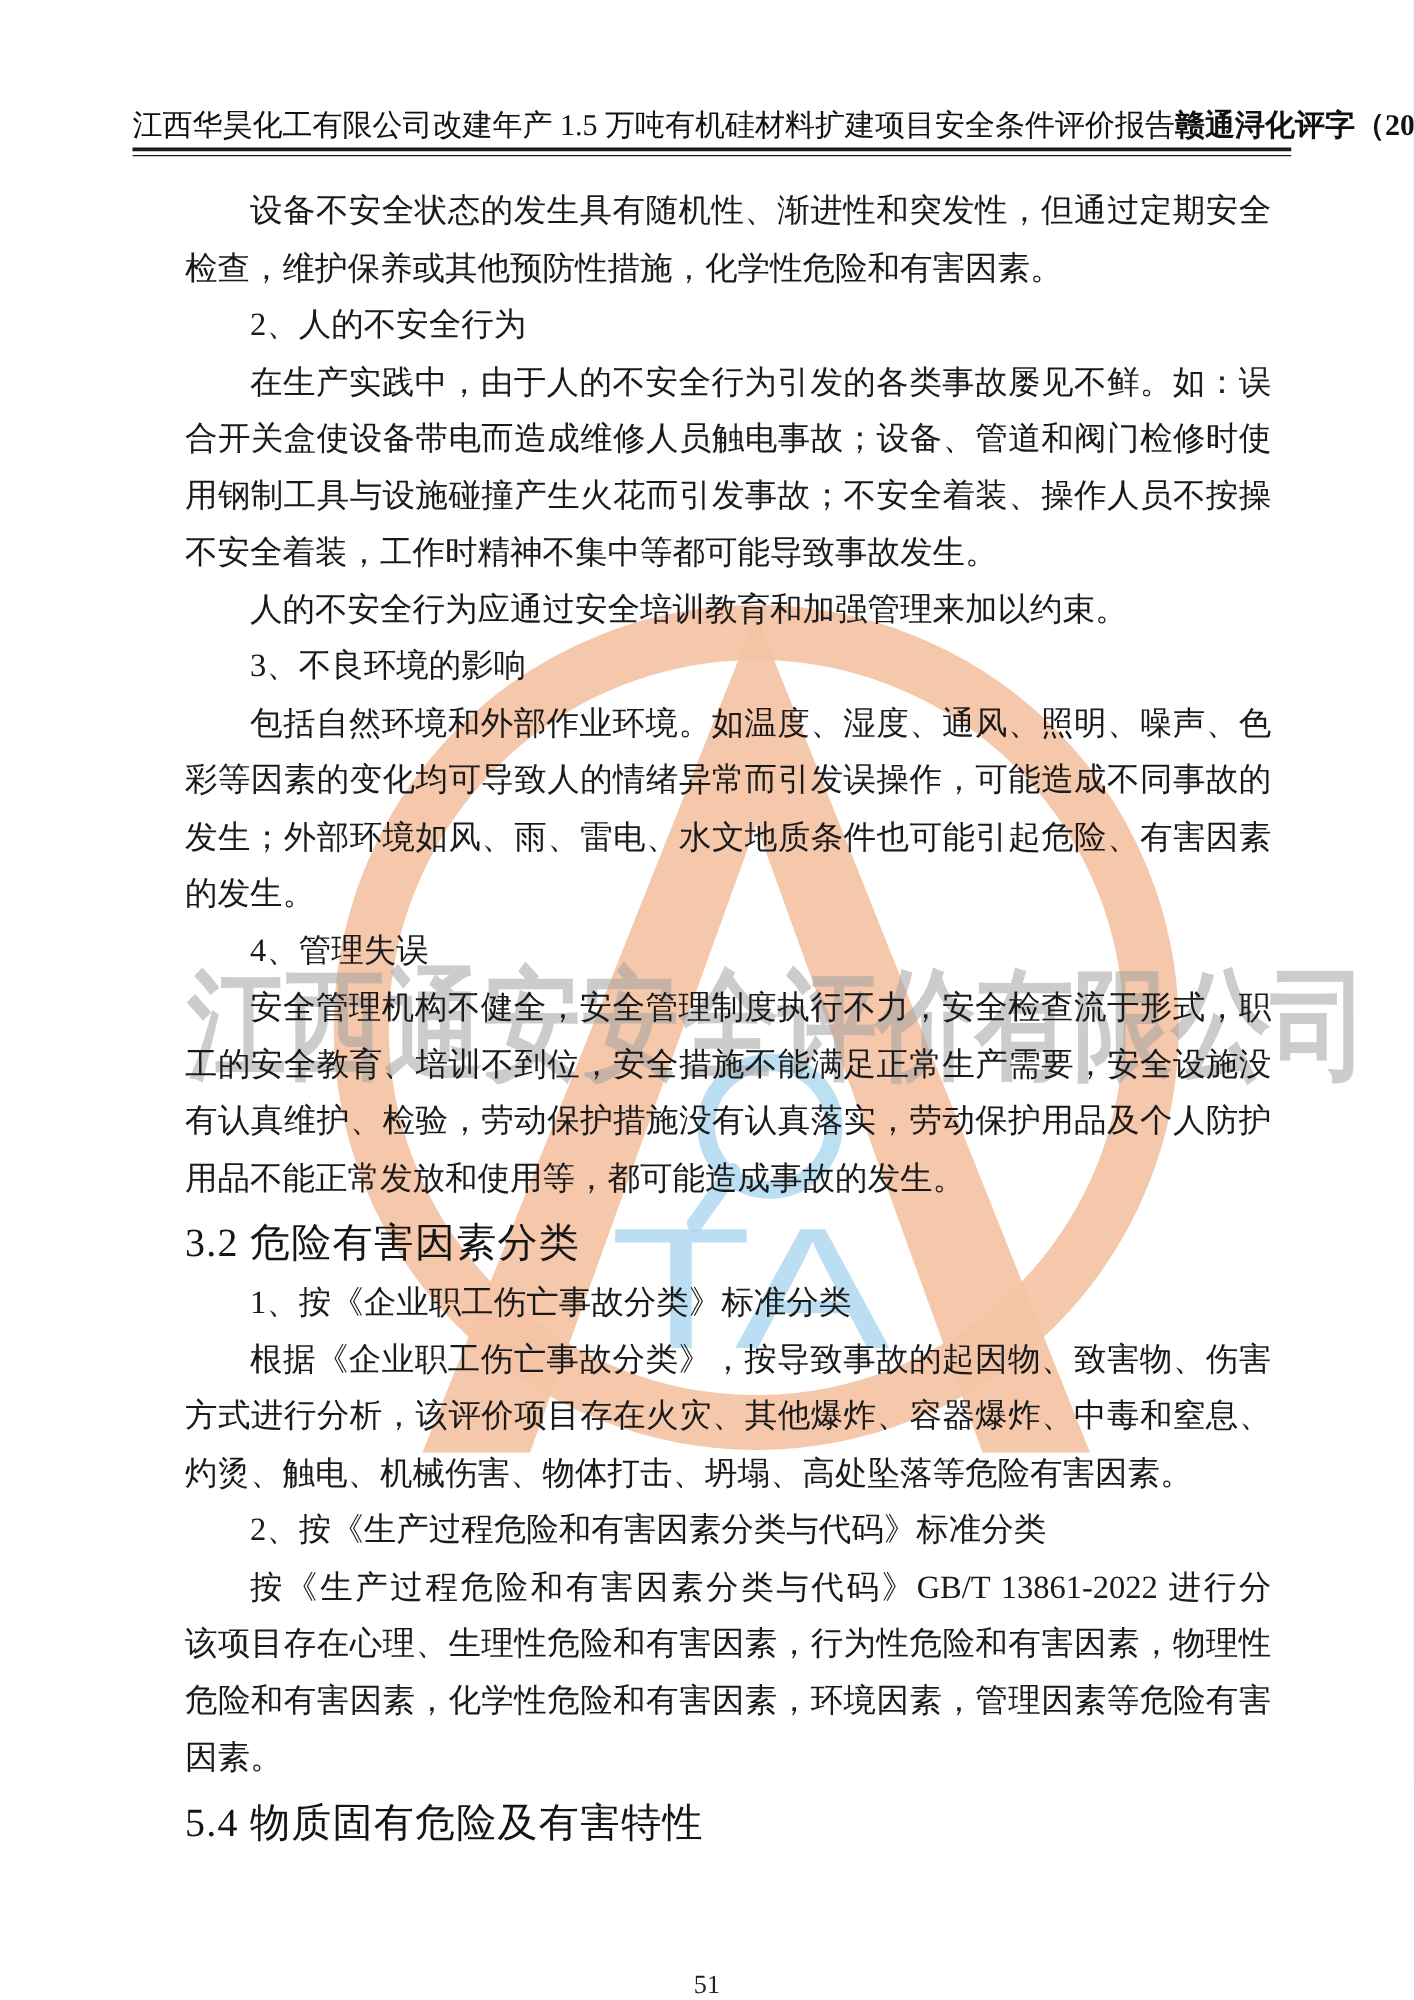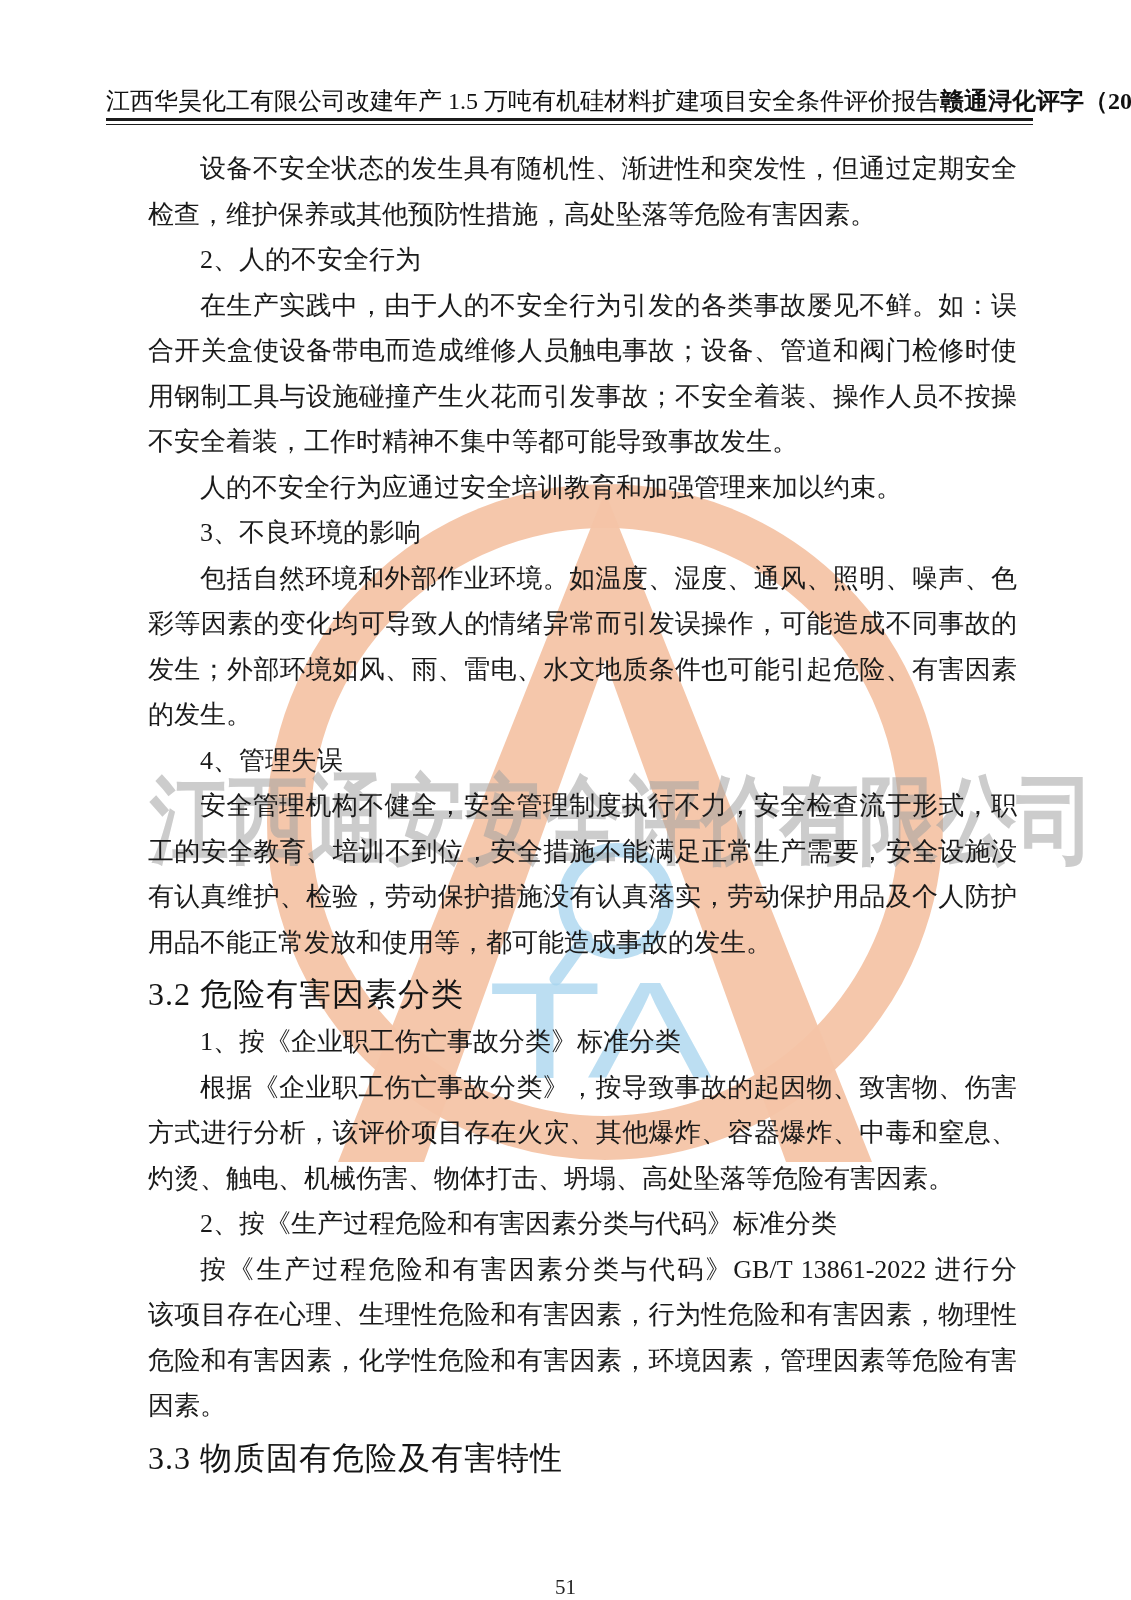--- a/index.html
+++ b/index.html
@@ -74,21 +74,21 @@
 
   <div class="header layer">
     <span class="left">江西华昊化工有限公司改建年产 1.5 万吨有机硅材料扩建项目安全条件评价报告</span>
     <span class="right">赣通浔化评字（2018）043 号</span>
   </div>
   <div class="header-rule layer"></div>
 
   <div class="content" id="content">
       <div>
         <div class="line full indent">设备不安全状态的发生具有随机性、渐进性和突发性，但通过定期安全</div>
-        <div class="line short">检查，维护保养或其他预防性措施，高处坠落等危险有害因素。</div>
+        <div class="line short">检查，维护保养或其他预防性措施，化学性危险和有害因素。</div>
       </div>
       <div>
         <div class="line short indent">2、人的不安全行为</div>
       </div>
       <div>
         <div class="line full indent">在生产实践中，由于人的不安全行为引发的各类事故屡见不鲜。如：误</div>
         <div class="line full">合开关盒使设备带电而造成维修人员触电事故；设备、管道和阀门检修时使</div>
         <div class="line full">用钢制工具与设施碰撞产生火花而引发事故；不安全着装、操作人员不按操</div>
         <div class="line short">不安全着装，工作时精神不集中等都可能导致事故发生。</div>
       </div>
@@ -124,17 +124,17 @@
       </div>
       <div>
         <div class="line short indent">2、按《生产过程危险和有害因素分类与代码》标准分类</div>
       </div>
       <div>
         <div class="line full indent">按《生产过程危险和有害因素分类与代码》GB/T 13861-2022 进行分类，</div>
         <div class="line full">该项目存在心理、生理性危险和有害因素，行为性危险和有害因素，物理性</div>
         <div class="line full">危险和有害因素，化学性危险和有害因素，环境因素，管理因素等危险有害</div>
         <div class="line short">因素。</div>
       </div>
-      <div class="heading">3.3 物质固有危险及有害特性</div>
+      <div class="heading">5.4 物质固有危险及有害特性</div>
     </div>
 
   <div class="page-number">51</div>
 </div>
 
 </body></html>

